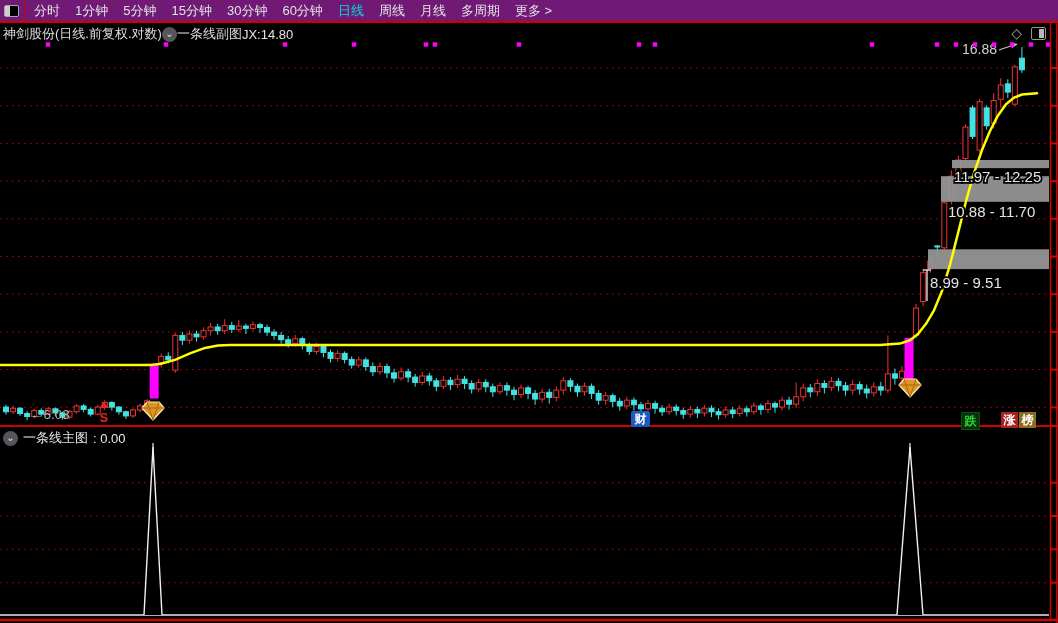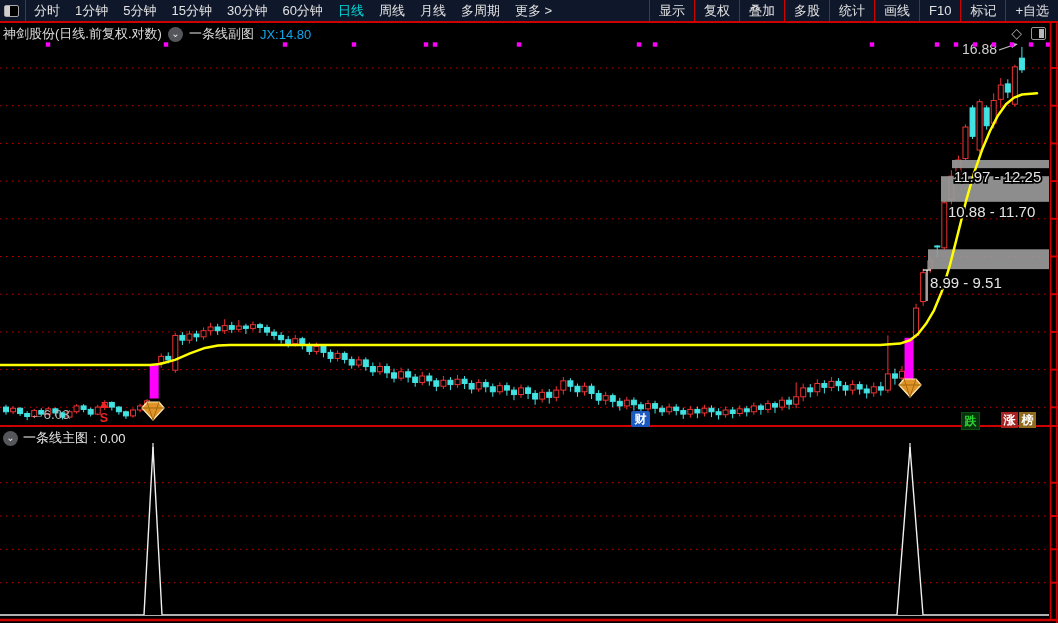--- a/index.html
+++ b/index.html
@@ -1,33 +1,33 @@
 <!DOCTYPE html>
 <html><head>
 <meta charset="utf-8">
 <style>
   html,body{margin:0;padding:0;background:#000;width:1058px;height:623px;overflow:hidden;
     font-family:"Liberation Sans",sans-serif;position:relative}
   #app{position:absolute;inset:0;width:1058px;height:623px;background:#000}
   svg#chart{position:absolute;left:0;top:0;z-index:1}
   .topbar{position:absolute;top:0;left:0;right:0;height:21px;display:flex;align-items:center;
-    z-index:6;background:#0f172a;border-bottom:2px solid #cf0000;padding-left:4px}
+    z-index:6;background:#701a75;border-bottom:2px solid #cf0000;padding-left:4px}
   .winicon{width:13px;height:10px;border:1.5px solid #a8a8a8;border-radius:2px;display:inline-block;
     position:relative;margin-right:6px;background:#000}
   .winicon::before{content:"";position:absolute;left:0;top:0;bottom:0;width:5px;background:#cfcfcf}
   .vsep{width:0;height:21px;border-left:1.5px solid #cf0000;margin-right:8px}
   .periods{display:flex;align-items:center}
   .periods span{color:#e2e2e2;font-size:13px;margin-right:15px;white-space:nowrap;cursor:default}
   .periods span.active{color:#00dcdc}
   .rbtns{margin-left:auto;display:flex;height:21px;align-items:stretch}
   .rbtns span{font-size:13px;color:#e2e2e2;padding:0 9px;border-left:1.5px solid #cf0000;
     display:flex;align-items:center;white-space:nowrap;cursor:default}
   .chart-header{position:absolute;top:25px;left:3px;z-index:4;display:flex;align-items:center;
-    gap:6px;font-size:13px;color:#dcdcdc;white-space:nowrap}
-  .jx{color:#0ea5e9}
+    font-size:13px;color:#dcdcdc;white-space:nowrap}
+  .jx{color:#e5e5e5}
   .circ{width:15px;height:15px;border-radius:50%;background:#55555c;color:#e8e8e8;font-size:10px;
     display:inline-flex;align-items:center;justify-content:center;line-height:1}
   .hdr-icons{position:absolute;top:25px;right:12px;z-index:4;display:flex;gap:9px;align-items:center;color:#a8a8a8;font-size:14px}
   .panel-icon{width:13px;height:11px;border:1.5px solid #999;border-radius:2px;position:relative;background:#000;display:inline-block}
   .panel-icon::after{content:"";position:absolute;right:1px;top:1px;bottom:1px;width:5px;background:#b8b8b8}
   .sub-header{position:absolute;top:429px;left:3px;z-index:4;display:flex;align-items:center;gap:5px;
     font-size:13px;color:#e6e6e6;white-space:nowrap}
   .watermark{position:absolute;left:631px;top:411px;width:19px;height:16px;background:#1b5ac2;color:#fff;
     font-size:12px;font-weight:bold;display:flex;align-items:center;justify-content:center;z-index:3;border-radius:2px}
   .corner{position:absolute;top:412px;z-index:3;width:17px;height:16px;font-size:12px;font-weight:bold;
@@ -416,31 +416,20 @@
         <span>5分钟</span>
         <span>15分钟</span>
         <span>30分钟</span>
         <span>60分钟</span>
         <span class="active">日线</span>
         <span>周线</span>
         <span>月线</span>
         <span>多周期</span>
         <span>更多 &gt;</span>
       </nav>
-    <nav class="rbtns" id="rbtns">
-        <span>显示</span>
-        <span>复权</span>
-        <span>叠加</span>
-        <span>多股</span>
-        <span>统计</span>
-        <span>画线</span>
-        <span>F10</span>
-        <span>标记</span>
-        <span>+自选</span>
-      </nav>
   </div>
 
   <div class="chart-header">
     <span>神剑股份(日线.前复权.对数)</span>
     <span class="circ">⌄</span>
     <span>一条线副图</span>
     <span class="jx">JX:14.80</span>
   </div>
 
   <div class="hdr-icons">

